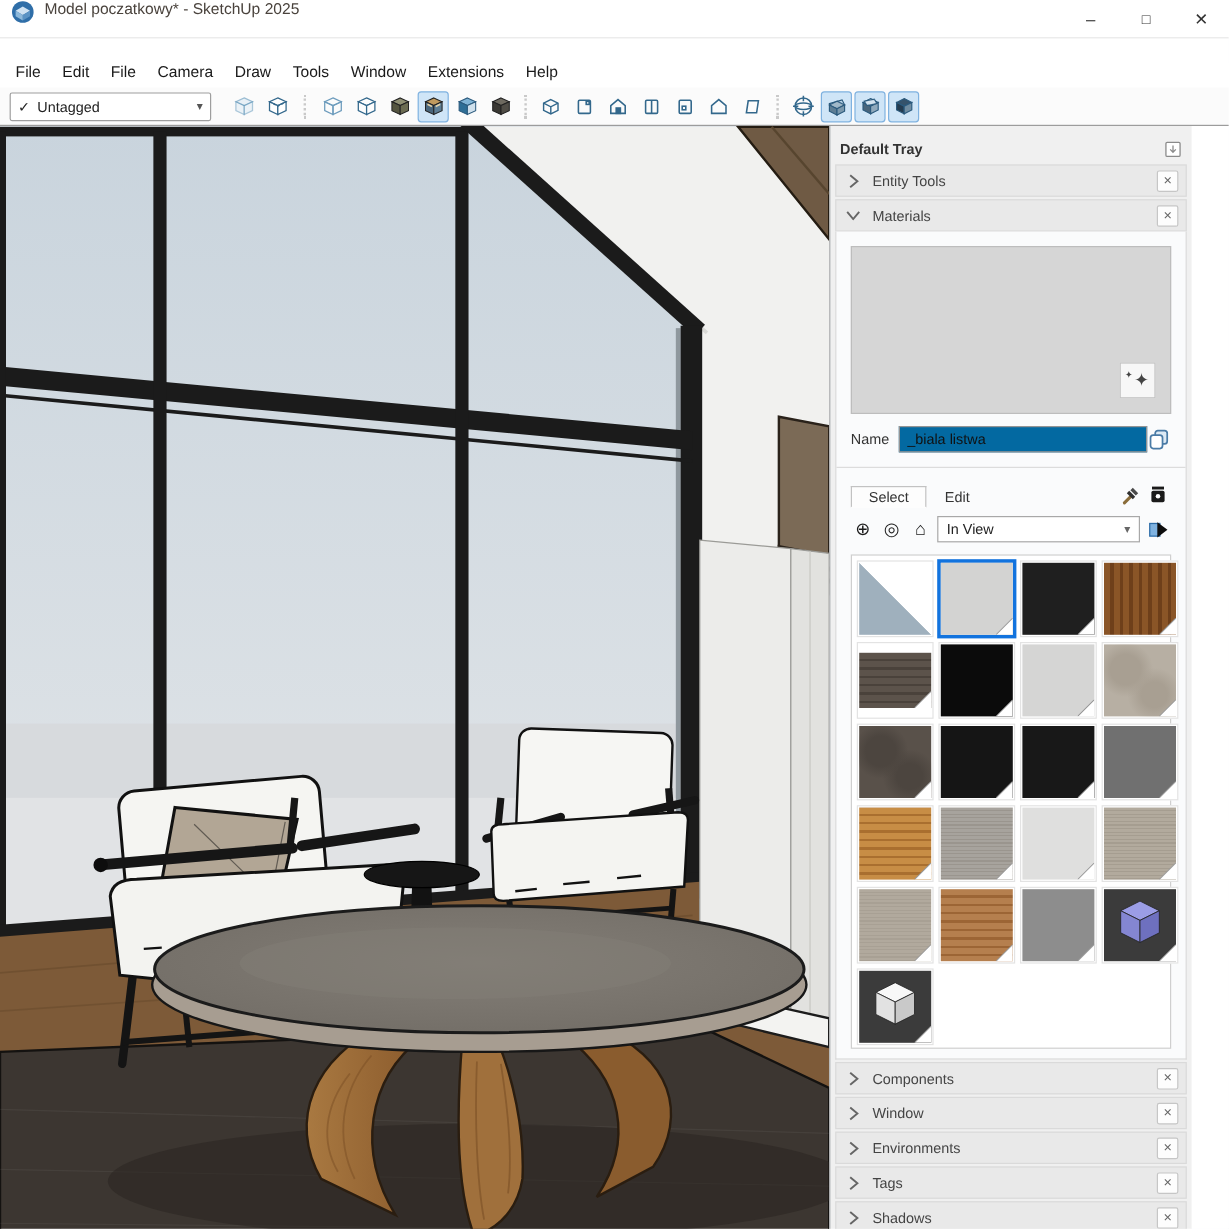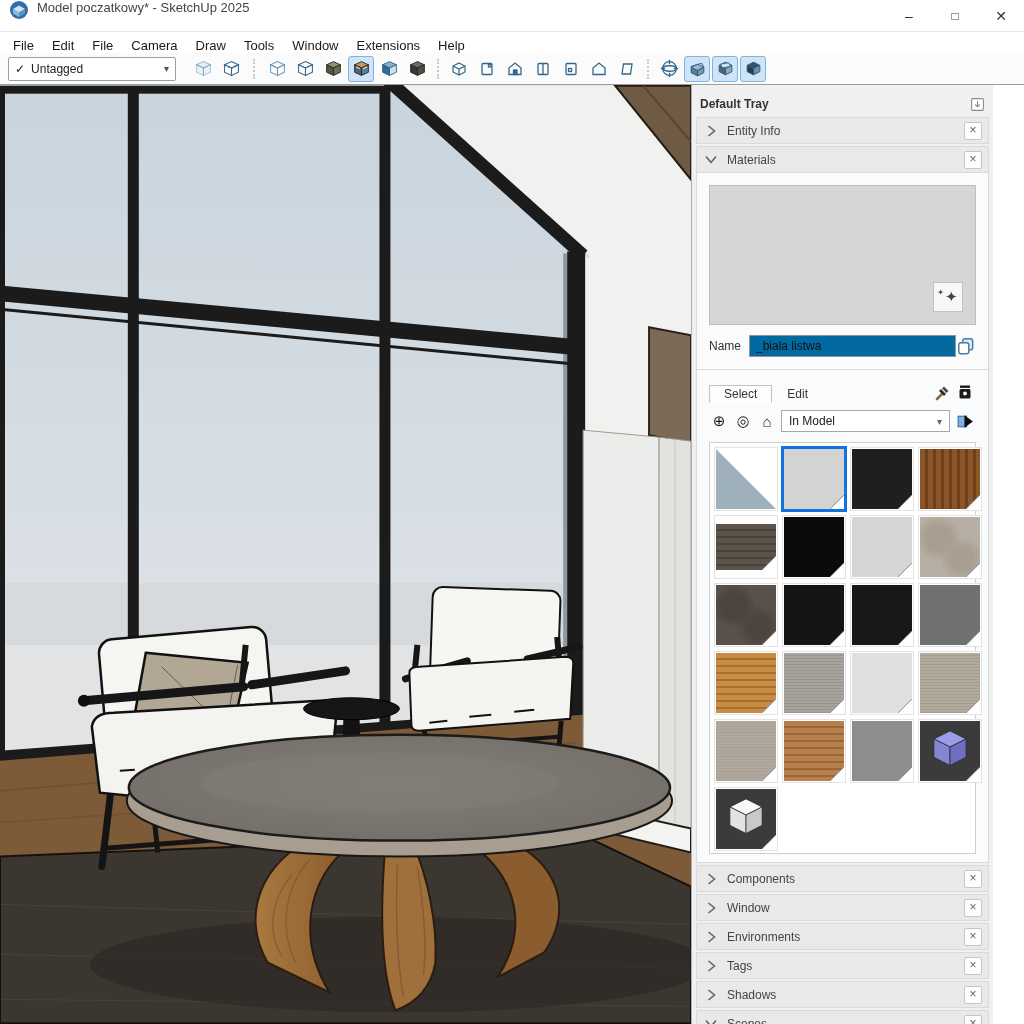--- a/index.html
+++ b/index.html
@@ -10,21 +10,21 @@
   .titlebar { height:32px; background:#ffffff; display:flex; align-items:flex-start;
     border-bottom:1px solid #e8e8e8; }
   .app-logo { width:20px; height:20px; margin:0 8px 0 9px; }
   .win-title { font-size:13px; color:#4a433d; }
   .tb-spacer { flex:1; }
   .win-btn { width:46px; height:31px; display:flex; align-items:center; justify-content:center;
     font-size:14px; color:#333; }
   .win-btn.max { font-size:12px; }
 
   
-  .menubar { height:21px; background:#fff; display:flex; align-items:flex-end; padding-left:4px; }
+  .menubar { height:21px; background:#fff; display:flex; align-items:flex-start; padding-left:4px;margin-top:20px; }
   .menu-item { font-size:13px; color:#1a1a1a; padding:0 9px; }
 
   
   .toolbar { height:32px; background:#fbfbfb; display:flex; align-items:center;
     border-bottom:1px solid #9c9c9c; padding-left:8px; }
   .tag-select { width:168px; height:24px; background:#fff; border:1px solid #9e9e9e;
     border-radius:2px; display:flex; align-items:center; padding:0 6px; margin-right:14px; }
   .tag-check { font-size:12px; color:#222; margin-right:6px; }
   .tag-label { font-size:12px; color:#222; flex:1; }
   .tag-caret { font-size:10px; color:#555; }
@@ -438,21 +438,21 @@
         <path d="M7,4 L7,9 M4.8,7 L7,9.2 L9.2,7" stroke="#8a8a8a" fill="none"></path>
       </svg>
     </div>
 
     <div class="panel-row">
       <span class="chev">
         <svg width="9" height="12" viewBox="0 0 9 12">
             <path d="M1.5,1 L7.5,6 L1.5,11" stroke="#666" stroke-width="1.6" fill="none"></path>
           </svg>
       </span>
-      <span class="panel-label">Entity Info</span>
+      <span class="panel-label">Entity Tools</span>
       <span class="panel-close">×</span>
     </div>
 
     <div class="panel-row">
       <span class="chev">
         <svg width="12" height="9" viewBox="0 0 12 9">
             <path d="M1,1.5 L6,7.5 L11,1.5" stroke="#666" stroke-width="1.6" fill="none"></path>
           </svg>
       </span>
       <span class="panel-label">Materials</span>
@@ -494,21 +494,21 @@
               <circle cx="9" cy="10.5" r="1.9" fill="#fff"></circle>
             </svg>
         </span>
       </div>
 
       <div class="coll-row">
         <span class="mini-icon">⊕</span>
         <span class="mini-icon">◎</span>
         <span class="mini-icon">⌂</span>
         <div class="coll-select">
-          <span class="coll-value">In Model</span>
+          <span class="coll-value">In View</span>
           <span class="coll-caret">▾</span>
         </div>
         <span class="pane-arrow-btn">
           <svg width="19" height="19" viewBox="0 0 18 18">
               <rect x="2" y="4" width="8" height="10" fill="#7fb2e0" stroke="#2d6da8"></rect>
               <path d="M8,3 L16,9 L8,15 Z" fill="#0d0d0d"></path>
             </svg>
         </span>
       </div>
 

